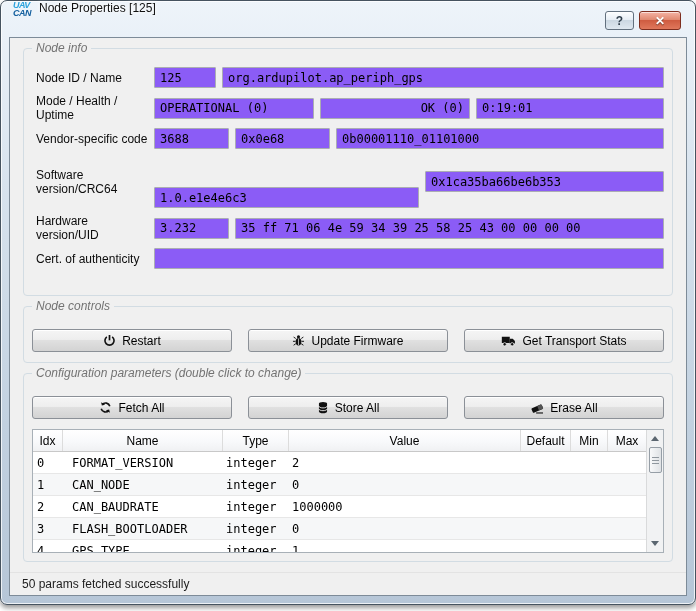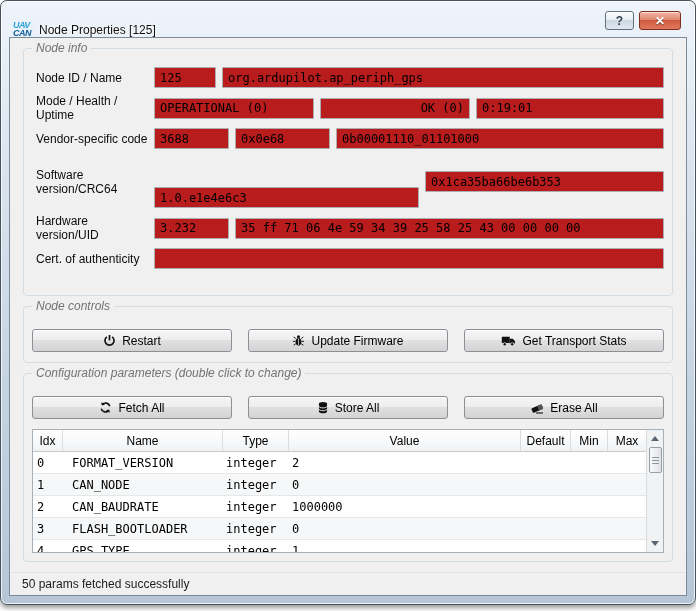--- a/index.html
+++ b/index.html
@@ -4,21 +4,21 @@
 <style>
   * { box-sizing: border-box; margin: 0; padding: 0; }
   html,body { width:696px; height:611px; background:#fff; font-family:"Liberation Sans",sans-serif; }
   .window {
     position:absolute; left:0; top:0; width:696px; height:605px;
     border:1px solid #46535f; border-radius:7px;
     background:linear-gradient(180deg,#eef4fa 0%,#d8e3ee 30%,#c2d1e0 70%,#b6c6d7 100%);
     box-shadow: inset 0 0 0 1px rgba(255,255,255,.75), 0 3px 5px rgba(0,0,0,.40);
   }
   
-  .titlebar { position:relative; height:36px; display:flex; align-items:flex-end; padding:0 12px; }
+  .titlebar { position:relative; height:36px; display:flex; align-items:flex-start; padding:0 12px; }
   .logo { display:flex; flex-direction:column; margin-right:8px; font-style:italic; font-weight:bold;
           font-size:9px; line-height:8px; letter-spacing:-0.5px; }
   .logo .l1 { color:#2ba2dc; }
   .logo .l2 { color:#15609f; }
   .win-title { font-size:12px; color:#111; text-shadow:0 0 4px #fff,0 0 4px #fff; }
   .caption-buttons { position:absolute; top:10px; right:14px; display:flex; gap:5px; }
   .cap-btn { height:19px; border-radius:3px; display:flex; align-items:center; justify-content:center;
              font-size:12px; font-weight:bold; cursor:default;
              box-shadow: inset 0 1px 0 rgba(255,255,255,.6); }
   .cap-btn.help { width:29px; border:1px solid #62707e;
@@ -33,21 +33,21 @@
                font-size:12px; color:#1c1c1c; border-top:1px solid #e3e3e3; }
   
   .groupbox { position:relative; border:1px solid #d2dce3; border-radius:4px; padding:18px 8px 8px 8px;
               margin-bottom:10px; }
   .gb-title { position:absolute; top:-8px; left:8px; background:#f0f0f0; padding:0 4px;
               font-size:12px; color:#737373;font-style:italic; }
   
   .frow { display:flex; align-items:center; margin-bottom:6px; }
   .frow:last-child { margin-bottom:18px; }
   .flabel { flex:0 0 122px; font-size:12px; color:#0c0c0c; padding-left:4px; }
-  .field { height:21px; border:1px solid #abadb3; background:#b91c1c; border-radius:1px;
+  .field { height:21px; border:1px solid #abadb3; background:#8b5cf6; border-radius:1px;
            font-family:"DejaVu Sans Mono",monospace; font-size:12px; color:#000;
            padding:0 5px; margin-right:6px; outline:none; }
   .field:last-child { margin-right:0; }
   .grow { flex:1 1 auto; min-width:0; }
   
   .btnrow { display:flex; gap:16px; margin:4px 0 2px 0; }
   .btn { flex:1 1 0; height:23px; display:flex; align-items:center; justify-content:center; gap:6px;
          font-family:"Liberation Sans",sans-serif; font-size:12px; color:#000;
          border:1px solid #8b9097; border-radius:3px;
          background:linear-gradient(180deg,#f5f5f5 0%,#eeeeee 45%,#e0e0e0 50%,#d3d3d3 100%);

